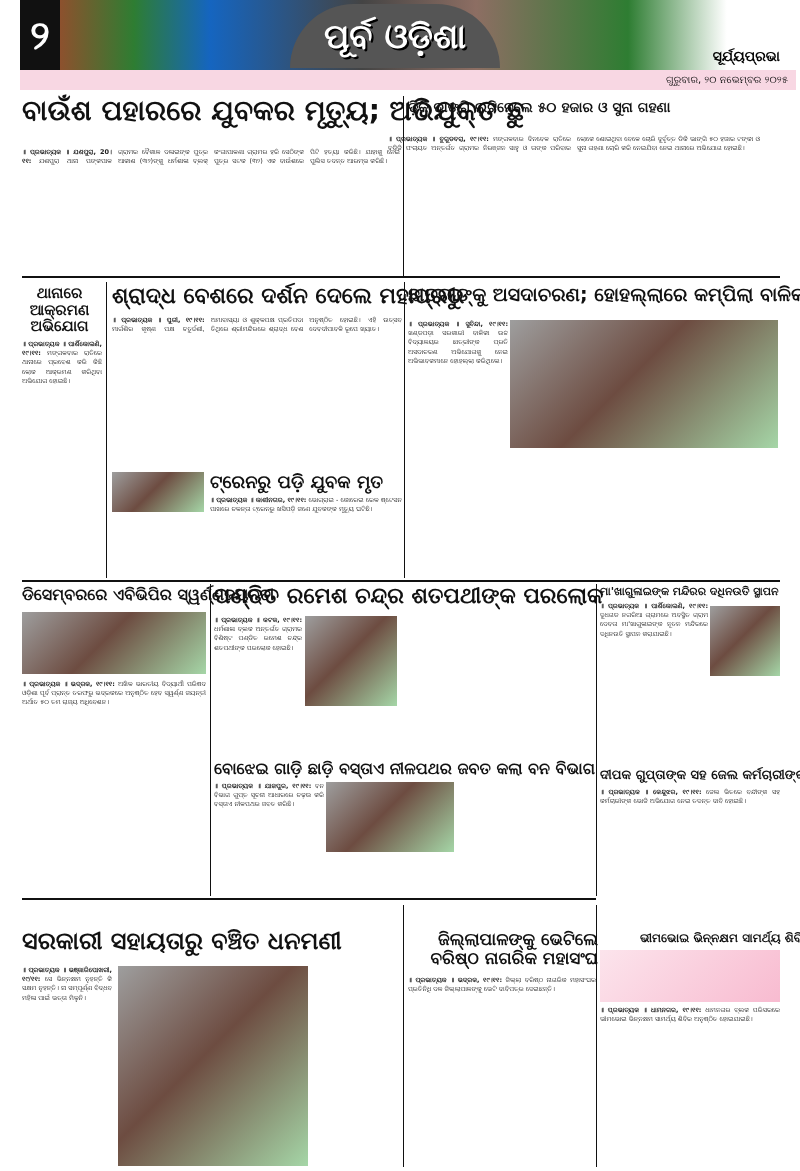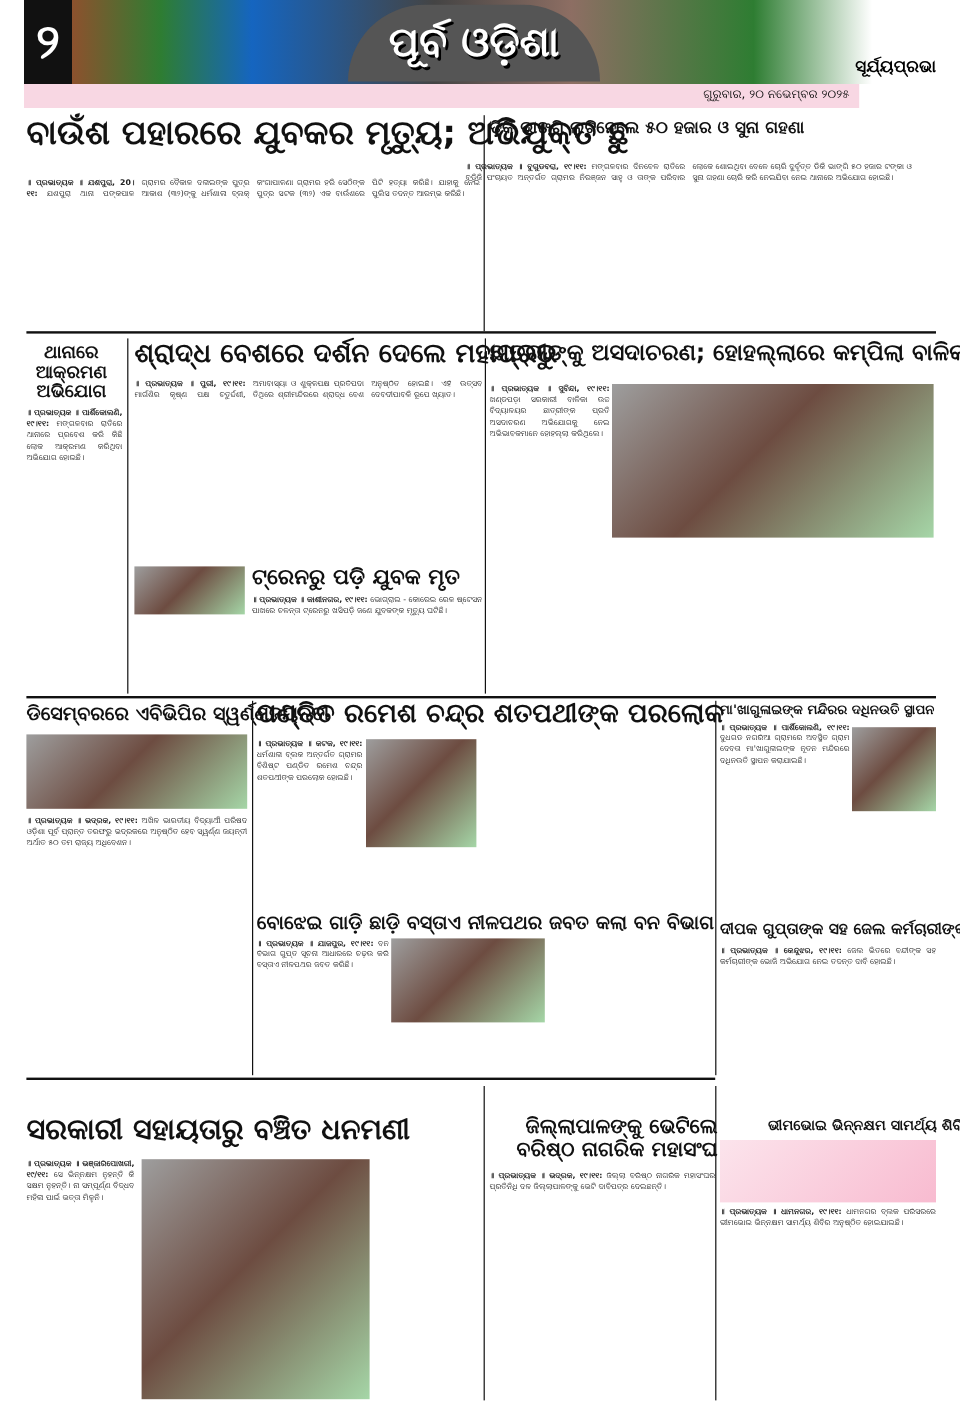--- a/index.html
+++ b/index.html
@@ -2,21 +2,21 @@
 <html><head>
 <meta charset="utf-8">
 <style>
   * { box-sizing: border-box; margin: 0; padding: 0; }
   body { width: 800px; height: 1171px; background: #fff; font-family: "DejaVu Sans", sans-serif; color: #111; overflow: hidden; position: relative; }
   .abs { position: absolute; }
   .banner { left: 20px; top: 0; width: 760px; height: 70px; background: linear-gradient(90deg,#c0392b 0%,#2e7d32 15%,#1565c0 25%,#444 45%,#8d6e63 60%,#2e7d32 80%,#fff 93%); overflow: hidden; }
   .page-num { left: 20px; top: 0; width: 40px; height: 70px; background: #111; color: #fff; font-size: 40px; font-weight: bold; display: flex; align-items: center; justify-content: center; }
   .banner-title { left: 290px; top: 4px; width: 210px; height: 64px; border-radius: 105px 105px 0 0; background: #555; color: #fff; font-size: 34px; font-weight: bold; display: flex; align-items: center; justify-content: center; text-shadow: 2px 2px 0 #000; }
   .logo { left: 700px; top: 48px; width: 80px; font-size: 14px; color: #000000; font-weight: bold; text-align: right; }
-  .datebar { left: 20px; top: 70px; width: 696px; height: 20px; background: #f8d7e3; font-size: 10px; text-align: right; padding: 4px 8px; }
+  .datebar { left: 20px; top: 70px; width: 776px; height: 20px; background: #f8d7e3; font-size: 10px; text-align: right; padding: 4px 8px; }
   .hl { font-weight: bold; line-height: 1.1; }
   .body-text { font-size: 6.5px; line-height: 9.2px; color: #222; overflow: hidden; text-align: justify; }
   .dateline { font-weight: bold; }
   .rule-h { background: #111; height: 2px; }
   .rule-v { background: #111; width: 1px; }
   .photo { background: linear-gradient(135deg,#9e9e9e,#6d4c41 45%,#a5d6a7); }
   .cols { column-gap: 6px; }
 </style>
 </head>
 <body>

